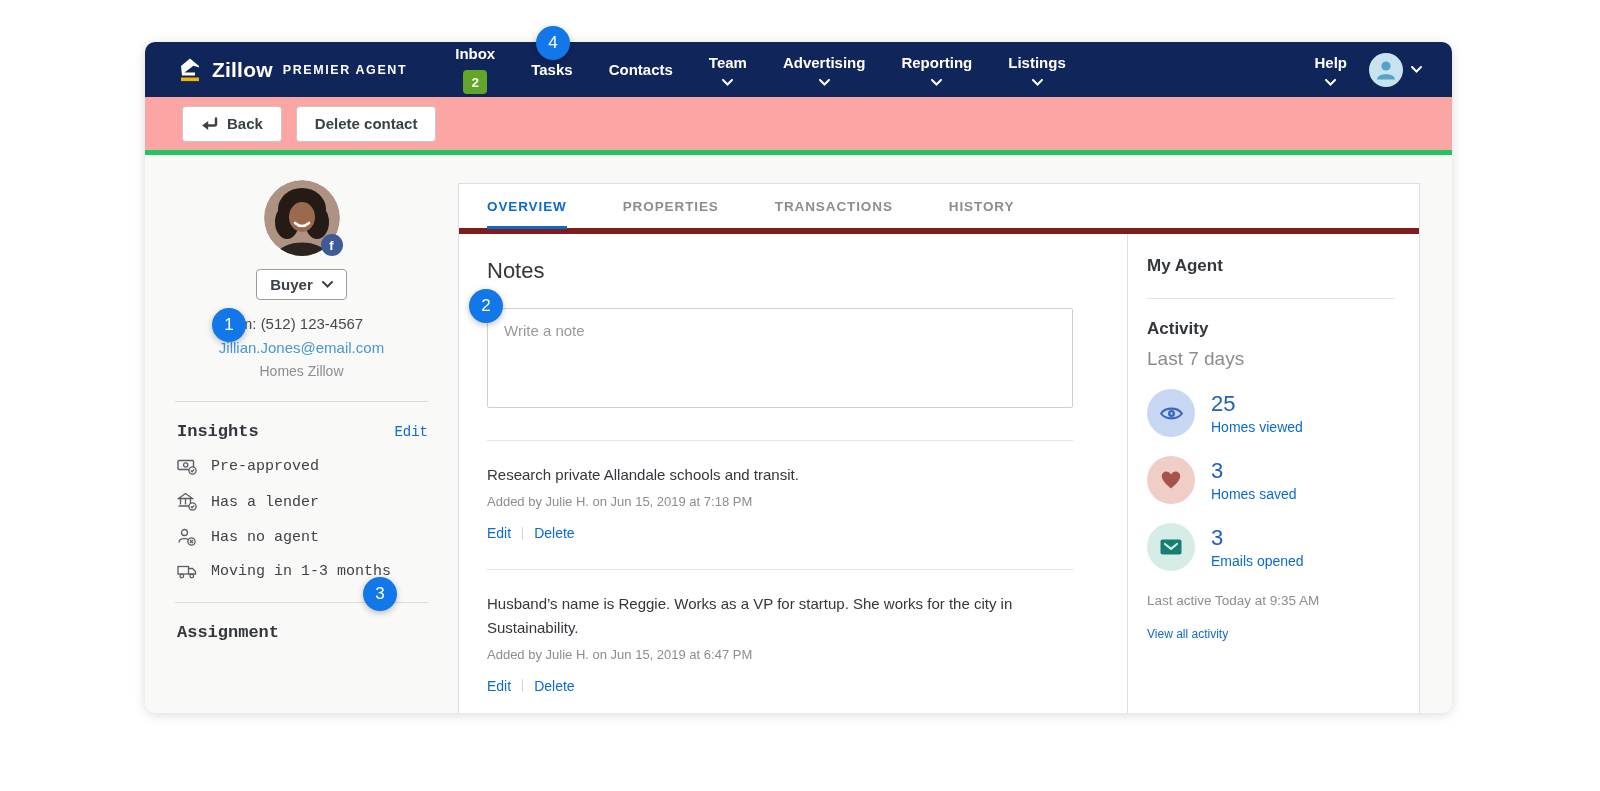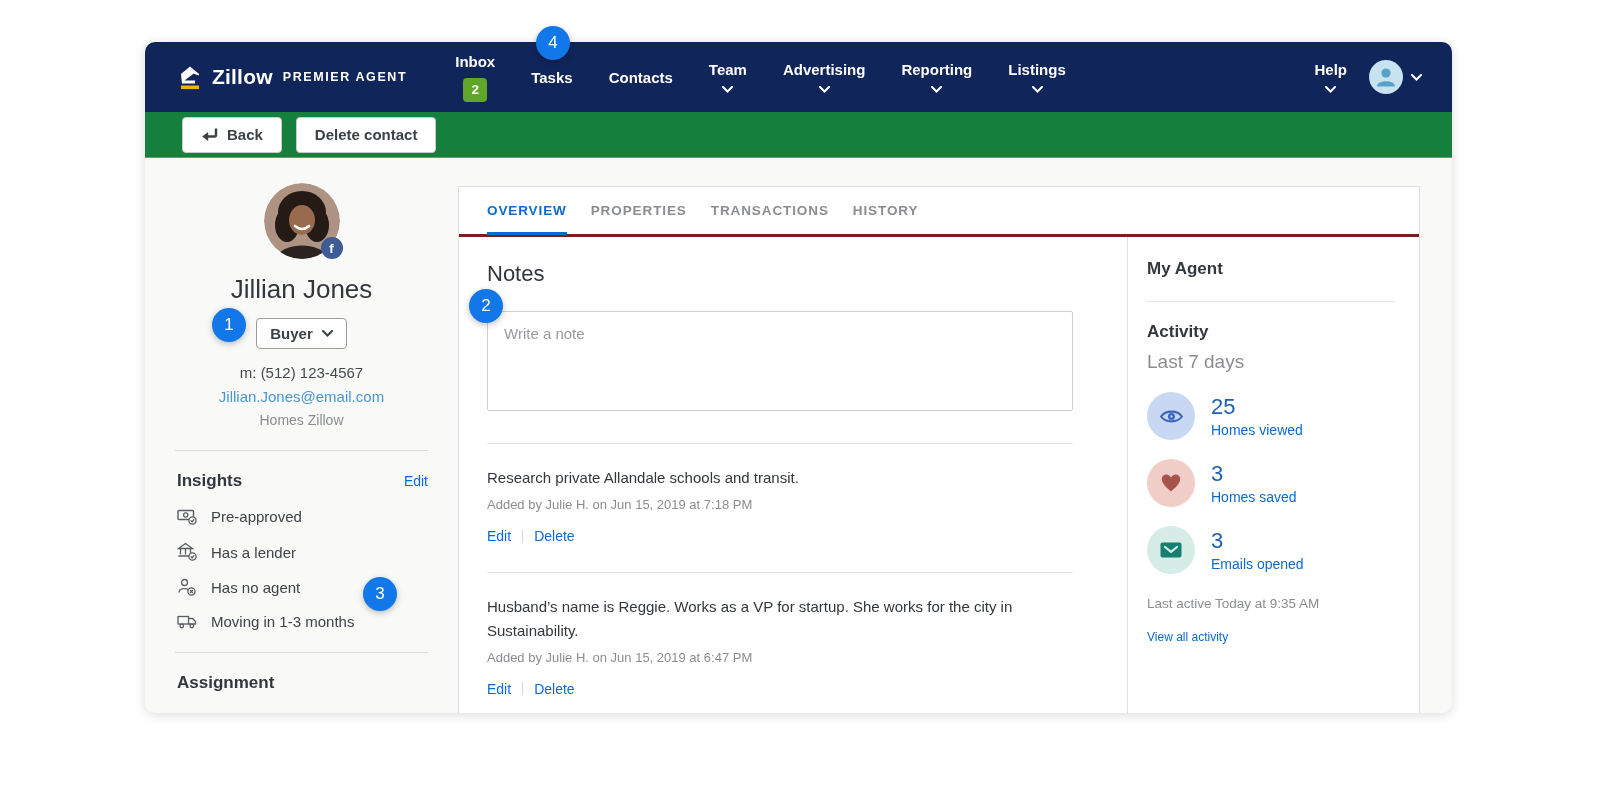--- a/index.html
+++ b/index.html
@@ -3,36 +3,36 @@
 <meta charset="utf-8">
 <style>
   * { margin:0; padding:0; box-sizing:border-box; }
   body { font-family:"Liberation Sans", sans-serif; background:#fff; }
   .page { position:relative; width:1600px; height:791px; background:#ffffff; overflow:hidden; }
   .app { position:absolute; left:145px; top:42px; width:1307px; height:671px;
          border-radius:10px; overflow:hidden; background:#f9f9f8;
          box-shadow:0 2px 12px rgba(0,0,0,.14); }
 
   
-  .nav { height:70px; background:#10255a; display:flex; align-items:center; padding:0 30px 0 32px; }
+  .nav { height:55px; background:#10255a; display:flex; align-items:center; padding:0 30px 0 32px; }
   .brand { display:flex; align-items:center; gap:9px; margin-right:48px; }
   .brand-zillow { color:#fff; font-size:21px; font-weight:700; letter-spacing:.2px; }
   .brand-suffix { color:#fff; font-size:12.5px; font-weight:700; letter-spacing:1.6px; margin-left:1px; }
   .nav-items { display:flex; align-items:center; gap:36px; }
   .nav-item { display:flex; align-items:center; gap:8px; color:#fff; font-size:15px; font-weight:600; cursor:pointer;flex-direction:column; }
   .inbox-badge { background:#61a629; color:#fff; font-size:13.5px; font-weight:700;
                  min-width:24px; height:24px; border-radius:4px; display:flex; align-items:center; justify-content:center; padding:0 6px; }
   .nav-spacer { flex:1; }
   .nav-right { display:flex; align-items:center; gap:22px; }
   .chev { width:11px; height:7px; }
   .avatar-wrap { display:flex; align-items:center; gap:8px; cursor:pointer; }
   .nav-avatar { width:34px; height:34px; border-radius:50%; background:#c9e2ef; display:flex; align-items:center; justify-content:center; overflow:hidden; }
 
   
-  .toolbar { height:46px; background:#15803d; border-bottom:1px solid #22c55e;
+  .toolbar { height:58px; background:#fca5a5; border-bottom:5px solid #22c55e;
              display:flex; align-items:center; gap:14px; padding-left:37px; }
   .tbtn { background:#fff; border:1px solid #c9c9c7; border-radius:4px; height:36px; padding:0 18px;
           font-size:15px; font-weight:600; color:#3b4144; display:flex; align-items:center; gap:9px;
           font-family:"Liberation Sans", sans-serif; cursor:pointer; }
 
   
   .content { position:relative; height:557px; }
 
   
   .sidebar { position:absolute; left:0; top:0; width:313px; text-align:center; }
@@ -45,31 +45,31 @@
   .type-btn { margin-top:13px; display:inline-flex; align-items:center; gap:9px; background:#fff;
               border:1px solid #9c9c9a; border-radius:4px; padding:6px 13px; font-size:15px; font-weight:600;
               color:#3b4144; cursor:pointer; font-family:"Liberation Sans", sans-serif; }
   .status-btn { margin-top:11px; display:inline-flex; align-items:center; gap:14px; background:#fff;
               border:1.5px solid #0b6ad0; border-radius:4px; padding:6px 15px; font-size:15px; font-weight:700;
               color:#0b6ad0; cursor:pointer; font-family:"Liberation Sans", sans-serif; }
   .phone { margin-top:15px; font-size:15px; color:#45494e; }
   .email { margin-top:7px; font-size:15px; color:#4a96d2; cursor:pointer; }
   .from-src { margin-top:7px; font-size:14px; color:#8b8d91; }
   .side-divider { border-top:1px solid #dcdcda; margin:22px 30px 0; }
-  .side-section { text-align:right; padding:20px 30px 0 32px; }
+  .side-section { text-align:right; padding:20px 30px 0 32px;font-family:Liberation Mono, monospace; }
   .sec-head { display:flex; justify-content:space-between; align-items:baseline; }
   .sec-title { font-size:17px; font-weight:700; color:#33373c; }
   .sec-link { font-size:14px; color:#0b6ad0; cursor:pointer; }
   .insight-item { display:flex; align-items:center; gap:13px; margin-top:16px; font-size:15px; color:#3f4347; }
   .insight-item svg { flex:none; }
 
   
   .card { position:absolute; left:313px; top:28px; width:962px; height:640px;
           background:#fff; border:1px solid #dfdfe0; }
-  .tabs { height:50px; border-bottom:3px solid #7f1d1d; display:flex; padding-left:28px; gap:24px; }
+  .tabs { height:50px; border-bottom:6px solid #7f1d1d; display:flex; padding-left:28px; gap:56px; }
   .tab { display:flex; align-items:center; font-size:13.5px; font-weight:700; letter-spacing:.9px;
          color:#8b8d91; position:relative; cursor:pointer; }
   .tab.active { color:#0b6ad0; }
   .tab.active::after { content:""; position:absolute; left:0; right:0; bottom:-1px; height:3px; background:#0b6ad0; }
   .card-body { display:flex; height:589px; }
   .notes-col { width:668px; padding:24px 54px 0 28px; }
   .notes-title { font-size:22px; color:#33373c; font-weight:400; }
   .note-input { margin-top:24px; width:100%; height:100px; border:1px solid #cfcfd1; border-radius:2px;
                 padding:13px 16px; font-size:15px; color:#33373c; resize:none; background:#fff;
                 font-family:"Liberation Sans", sans-serif; }
@@ -206,21 +206,20 @@
               <ellipse cx="38" cy="29" rx="24" ry="21" fill="#241a16"></ellipse>
               <ellipse cx="23" cy="42" rx="12" ry="17" fill="#241a16"></ellipse>
               <ellipse cx="53" cy="42" rx="12" ry="17" fill="#241a16"></ellipse>
               <ellipse cx="38" cy="37" rx="13" ry="15" fill="#9a6a4e"></ellipse>
               <path d="M31 43 Q38 49 45 43" stroke="#fff" stroke-width="2.6" fill="none" stroke-linecap="round"></path>
               <path d="M12 76 C16 58 60 58 64 76 Z" fill="#2b2320"></path>
             </svg>
           </span>
           <span class="fb-badge">f</span>
         </div>
-        <div class="person-name">Jillian Jones</div>
         <div>
           <button class="type-btn">
             <span>Buyer</span>
             <svg class="chev" viewBox="0 0 11 7">
                 <path d="M1 1 L5.5 5.5 L10 1" stroke="#3b4144" stroke-width="2" fill="none" stroke-linecap="round"></path>
               </svg>
           </button>
         </div>
         <div class="phone">m: (512) 123-4567</div>
         <div class="email">Jillian.Jones@email.com</div>

